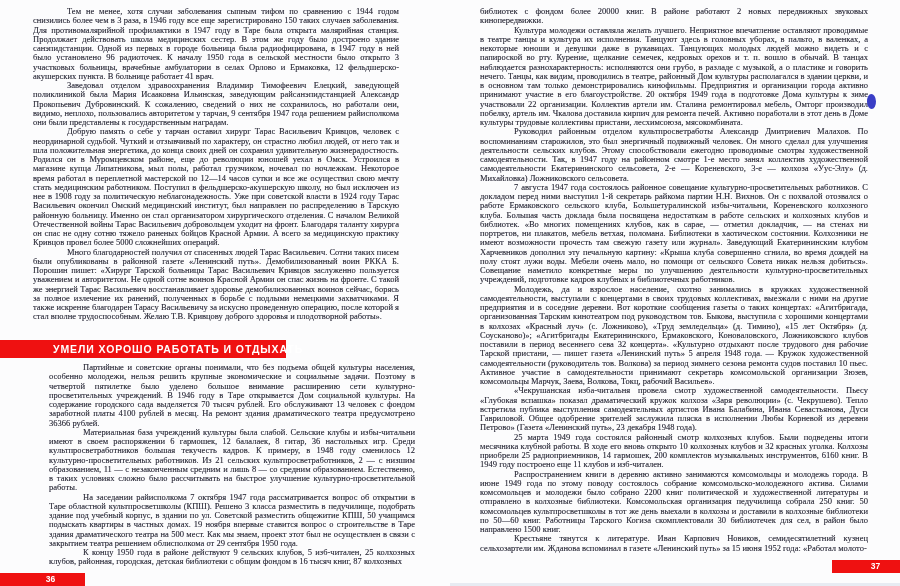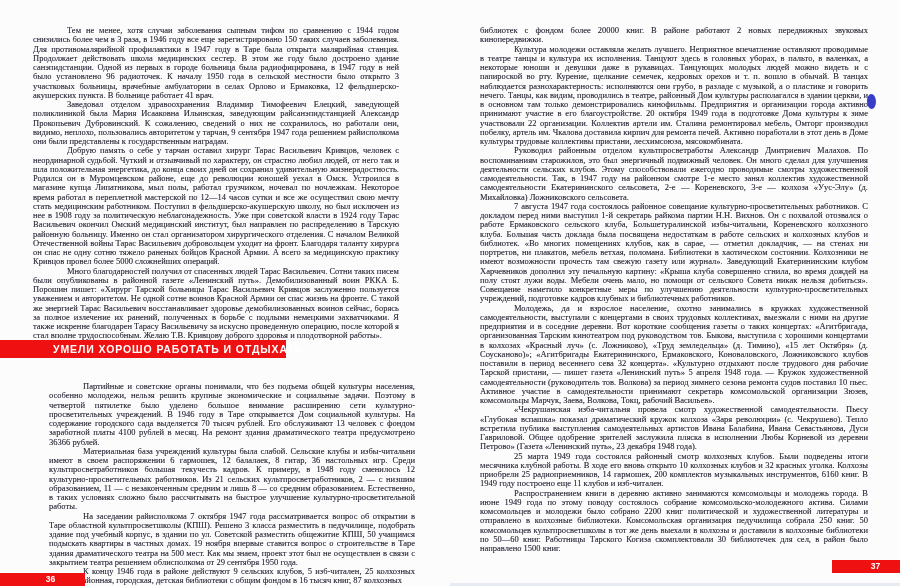--- a/index.html
+++ b/index.html
@@ -10,21 +10,20 @@
   }
   .page { position:absolute; top:0; height:586px; }
   #left-page  { left:0;   width:450px; }
   #right-page { left:450px; width:450px; }
 
   .page-text {
     position:absolute; color:#31313d;
     font-size:8.5px; line-height:9.25px; text-align:justify;
     text-shadow:0 0 0.4px rgba(45,45,70,0.5);
     overflow:hidden;
-    margin-top:19px;
   }
   #left-top    { left:33px; top:7px;   width:366px; height:332px; }
   #left-bottom { left:49px; top:363px; width:366px; height:206px; }
   #right-text  { left:30px; top:7px;   width:388px; height:570px; }
 
   .para { margin:0; text-indent:34px; }
   #right-text .para:first-child { text-indent:0; }
 
   .banner {
     position:absolute; left:0; top:340px; width:286px; height:18px;
@@ -69,36 +68,37 @@
       </div>
 
     <div class="banner">
       <span class="banner-label">УМЕЛИ ХОРОШО РАБОТАТЬ И ОТДЫХАТЬ</span>
     </div>
 
     <div class="page-text" id="left-bottom">
         <p class="para">Партийные и советские органы понимали, что без подъема общей культуры населения, особенно молодежи, нельзя решить крупные экономические и социальные задачи. Поэтому в четвертой пятилетке было уделено большое внимание расширению сети культурно-просветительных учреждений. В 1946 году в Таре открывается Дом социальной культуры. На содержание городского сада выделяется 70 тысяч рублей. Его обслуживают 13 человек с фондом заработной платы 4100 рублей в месяц. На ремонт здания драматического театра предусмотрено 36366 рублей.</p>
         <p class="para">Материальная база учреждений культуры была слабой. Сельские клубы и избы-читальни имеют в своем распоряжении 6 гармошек, 12 балалаек, 8 гитар, 36 настольных игр. Среди культпросветработников большая текучесть кадров. К примеру, в 1948 году сменилось 12 культурно-просветительных работников. Из 21 сельских культпросветработников, 2 — с низшим образованием, 11 — с незаконченным средним и лишь 8 — со средним образованием. Естественно, в таких условиях сложно было рассчитывать на быстрое улучшение культурно-просветительной работы.</p>
         <p class="para">На заседании райисполкома 7 октября 1947 года рассматривается вопрос об открытии в Таре областной культпросветшколы (КПШ). Решено 3 класса разместить в педучилище, подобрать здание под учебный корпус, в здании по ул. Советской разместить общежитие КПШ, 50 учащимся подыскать квартиры в частных домах. 19 ноября впервые ставится вопрос о строительстве в Таре здания драматического театра на 500 мест. Как мы знаем, проект этот был не осуществлен в связи с закрытием театра решением облисполкома от 29 сентября 1950 года.</p>
-        <p class="para">К концу 1946 года в районе действуют 9 сельских клубов, 5 изб-читален, 25 колхозных клубов, районная, городская, детская библиотеки с общим фондом в 16 тысяч книг, 87 колхозных</p>
+        <p class="para">К концу 1950 года в районе действуют 9 сельских клубов, 5 изб-читален, 25 колхозных клубов, районная, городская, детская библиотеки с общим фондом в 16 тысяч книг, 87 колхозных</p>
       </div>
 
     <div class="page-num-block" id="badge-left">36</div>
   </div>
 
   <div class="page" id="right-page">
     <div class="page-text" id="right-text">
         <p class="para">библиотек с фондом более 20000 книг. В районе работают 2 новых передвижных звуковых кинопередвижки.</p>
         <p class="para">Культура молодежи оставляла желать лучшего. Неприятное впечатление оставляют проводимые в театре танцы и культура их исполнения. Танцуют здесь в головных уборах, в пальто, в валенках, а некоторые юноши и девушки даже в рукавицах. Танцующих молодых людей можно видеть и с папироской во рту. Курение, щелкание семечек, кедровых орехов и т. п. вошло в обычай. В танцах наблюдается разнохарактерность: исполняются они грубо, в разладе с музыкой, а о пластике и говорить нечего. Танцы, как видим, проводились в театре, районный Дом культуры располагался в здании церкви, и в основном там только демонстрировались кинофильмы. Предприятия и организации города активно принимают участие в его благоустройстве. 20 октября 1949 года в подготовке Дома культуры к зиме участвовали 22 организации. Коллектив артели им. Сталина ремонтировал мебель, Омторг производил побелку, артель им. Чкалова доставила кирпич для ремонта печей. Активно поработали в этот день в Доме культуры трудовые коллективы пристани, лесхимсоюза, мясокомбината.</p>
         <p class="para">Руководил районным отделом культпросветработы Александр Дмитриевич Малахов. По воспоминаниям старожилов, это был энергичный подвижный человек. Он много сделал для улучшения деятельности сельских клубов. Этому способствовали ежегодно проводимые смотры художественной самодеятельности. Так, в 1947 году на районном смотре 1-е место занял коллектив художественной самодеятельности Екатерининского сельсовета, 2-е — Кореневского, 3-е — колхоза «Уус-Элу» (д. Михайловка) Ложниковского сельсовета.</p>
         <p class="para">7 августа 1947 года состоялось районное совещание культурно-просветительных работников. С докладом перед ними выступил 1-й секретарь райкома партии Н.Н. Вихнов. Он с похвалой отозвался о работе Ермаковского сельского клуба, Большетуралинской избы-читальни, Кореневского колхозного клуба. Большая часть доклада была посвящена недостаткам в работе сельских и колхозных клубов и библиотек. «Во многих помещениях клубов, как в сарае, — отметил докладчик, — на стенах ни портретов, ни плакатов, мебель ветхая, поломана. Библиотеки в хаотическом состоянии. Колхозники не имеют возможности прочесть там свежую газету или журнал». Заведующий Екатерининским клубом Харчевников дополнил эту печальную картину: «Крыша клуба совершенно сгнила, во время дождей на полу стоят лужи воды. Мебели очень мало, но помощи от сельского Совета никак нельзя добиться». Совещание наметило конкретные меры по улучшению деятельности культурно-просветительных учреждений, подготовке кадров клубных и библиотечных работников.</p>
         <p class="para">Молодежь, да и взрослое население, охотно занимались в кружках художественной самодеятельности, выступали с концертами в своих трудовых коллективах, выезжали с ними на другие предприятия и в соседние деревни. Вот короткие сообщения газеты о таких концертах: «Агитбригада, организованная Тарским кинотеатром под руководством тов. Быкова, выступила с хорошими концертами в колхозах «Красный луч» (с. Ложниково), «Труд земледельца» (д. Тимино), «15 лет Октября» (д. Соусканово)»; «Агитбригады Екатерининского, Ермаковского, Коноваловского, Ложниковского клубов поставили в период весеннего сева 32 концерта». «Культурно отдыхают после трудового дня рабочие Тарской пристани, — пишет газета «Ленинский путь» 5 апреля 1948 года. — Кружок художественной самодеятельности (руководитель тов. Волкова) за период зимнего сезона ремонта судов поставил 10 пьес. Активное участие в самодеятельности принимают секретарь комсомольской организации Зюзев, комсомольцы Марчук, Заева, Волкова, Токц, рабочий Васильев».</p>
         <p class="para">«Чекрушанская изба-читальня провела смотр художественной самодеятельности. Пьесу «Глубокая вспашка» показал драматический кружок колхоза «Заря революции» (с. Чекрушево). Тепло встретила публика выступления самодеятельных артистов Ивана Балабина, Ивана Севастьянова, Дуси Гавриловой. Общее одобрение зрителей заслужила пляска в исполнении Любы Корневой из деревни Петрово» (Газета «Ленинский путь», 23 декабря 1948 года).</p>
         <p class="para">25 марта 1949 года состоялся районный смотр колхозных клубов. Были подведены итоги месячника клубной работы. В ходе его вновь открыто 10 колхозных клубов и 32 красных уголка. Колхозы приобрели 25 радиоприемников, 14 гармошек, 200 комплектов музыкальных инструментов, 6160 книг. В 1949 году построено еще 11 клубов и изб-читален.</p>
         <p class="para">Распространением книги в деревню активно занимаются комсомольцы и молодежь города. В июне 1949 года по этому поводу состоялось собрание комсомольско-молодежного актива. Силами комсомольцев и молодежи было собрано 2200 книг политической и художественной литературы и отправлено в колхозные библиотеки. Комсомольская организация педучилища собрала 250 книг. 50 комсомольцев культпросветшколы в тот же день выехали в колхозы и доставили в колхозные библиотеки по 50—60 книг. Работницы Тарского Когиза скомплектовали 30 библиотечек для сел, в район было направлено 1500 книг.</p>
+        <p class="para">Крестьяне тянутся к литературе. Иван Карпович Новиков, семидесятилетний кузнец сельхозартели им. Жданова вспоминал в газете «Ленинский путь» за 15 июня 1952 года: «Работал молото-</p>
       </div>
 
     <div class="ink-mark"></div>
     <div class="bottom-strip"></div>
 
     <div class="page-num-block" id="badge-right">37</div>
   </div>
 
 </div>
 

